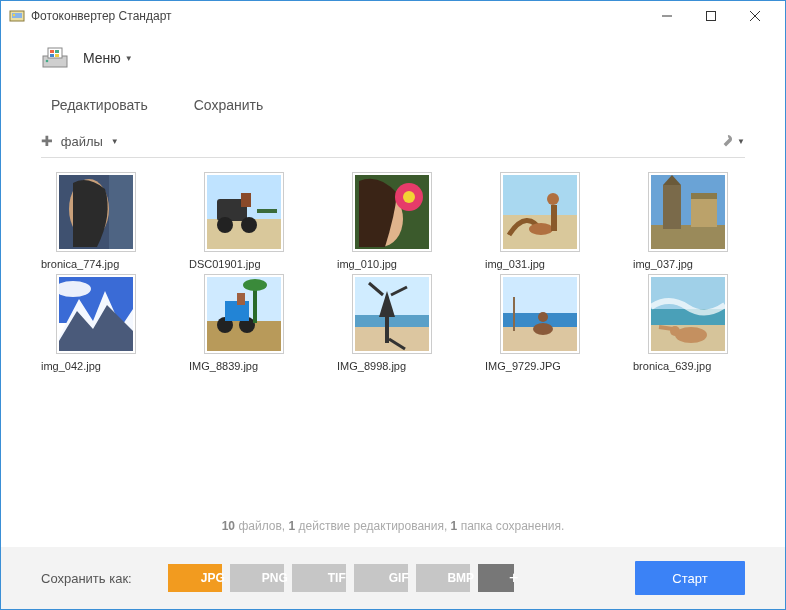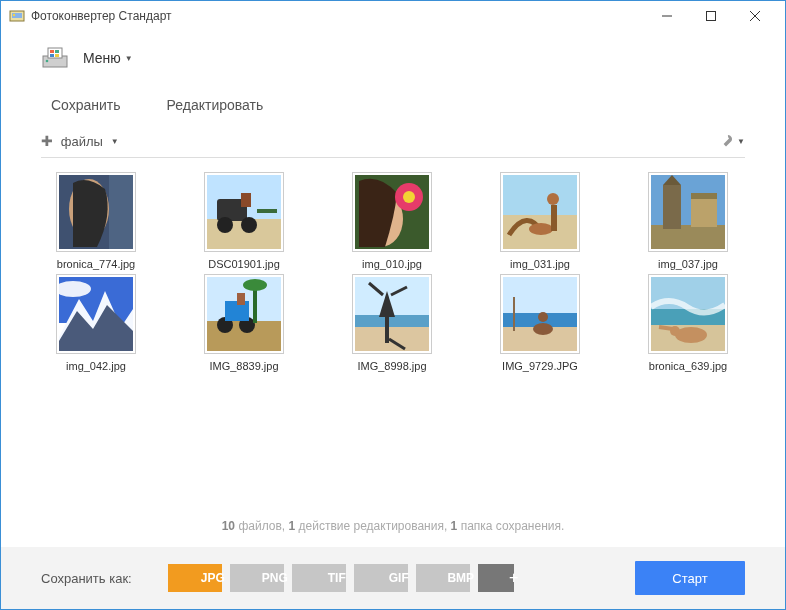--- a/index.html
+++ b/index.html
@@ -27,21 +27,21 @@
 .addfiles { display: inline-flex; align-items: center; gap: 8px; font-size: 13px; color: #555; cursor: pointer; }
 .plus { font-size: 14px; color: #777; }
 .tools { color: #777; display: inline-flex; align-items: center; gap: 4px; cursor: pointer; }
 .hr { height: 1px; background: #ddd; margin: 8px 40px 0; }
 
 
 .grid { flex: 1; padding: 14px 40px 0; display: flex; flex-wrap: wrap; align-content: flex-start; gap: 4px 38px; }
 .thumb { width: 110px; display: flex; flex-direction: column; align-items: center; cursor: pointer; }
 .thumb .img { width: 80px; height: 80px; border: 1px solid #ccc; padding: 2px; background: #fff; display: flex; align-items: center; justify-content: center; }
 .thumb .img svg { width: 74px; height: 74px; }
-.thumb .name { font-size: 11px; color: #333; margin-top: 6px; text-align: center; white-space: nowrap; overflow: hidden; text-overflow: ellipsis; width: 100%; }
+.thumb .name { font-size: 11px; color: #333; margin-top: 6px; white-space: nowrap; overflow: hidden; text-overflow: ellipsis; width: 100%; }
 
 
 .status { padding: 0 50px 14px; font-size: 12px; color: #aaa; text-align: center; }
 .status b { color: #888; font-weight: 600; }
 
 
 .bottom { background: #f3f3f3; padding: 14px 40px; display: flex; align-items: center; gap: 8px; }
 .savelabel { font-size: 13px; color: #555; margin-right: 28px; }
 .fmt { width: 54px; height: 28px; display: flex; align-items: center; justify-content: center; font-size: 12px; font-weight: 600; color: #fff; background: #c6c6c6; cursor: pointer; padding-left: 36px; }
 .fmt.active { background: #f29b1f; }
@@ -87,22 +87,22 @@
       <rect x="14" y="7" width="4" height="3" fill="#ec4"></rect>
       <circle cx="6" cy="14" r="1.3" fill="#4a8"></circle>
     </svg>
   <span class="menulabel">
     <span>Меню</span>
     <span class="caret">▼</span>
   </span>
 </div>
 
 <div class="tabs">
+  <div class="tab">Редактировать</div>
   <div class="tab">Сохранить</div>
-  <div class="tab">Редактировать</div>
 </div>
 
 <div class="subbar">
   <span class="addfiles">
     <span class="plus">✚</span>
     <span>файлы</span>
     <span class="caret">▼</span>
   </span>
   <span class="tools">
     <svg width="14" height="14" viewBox="0 0 14 14">

